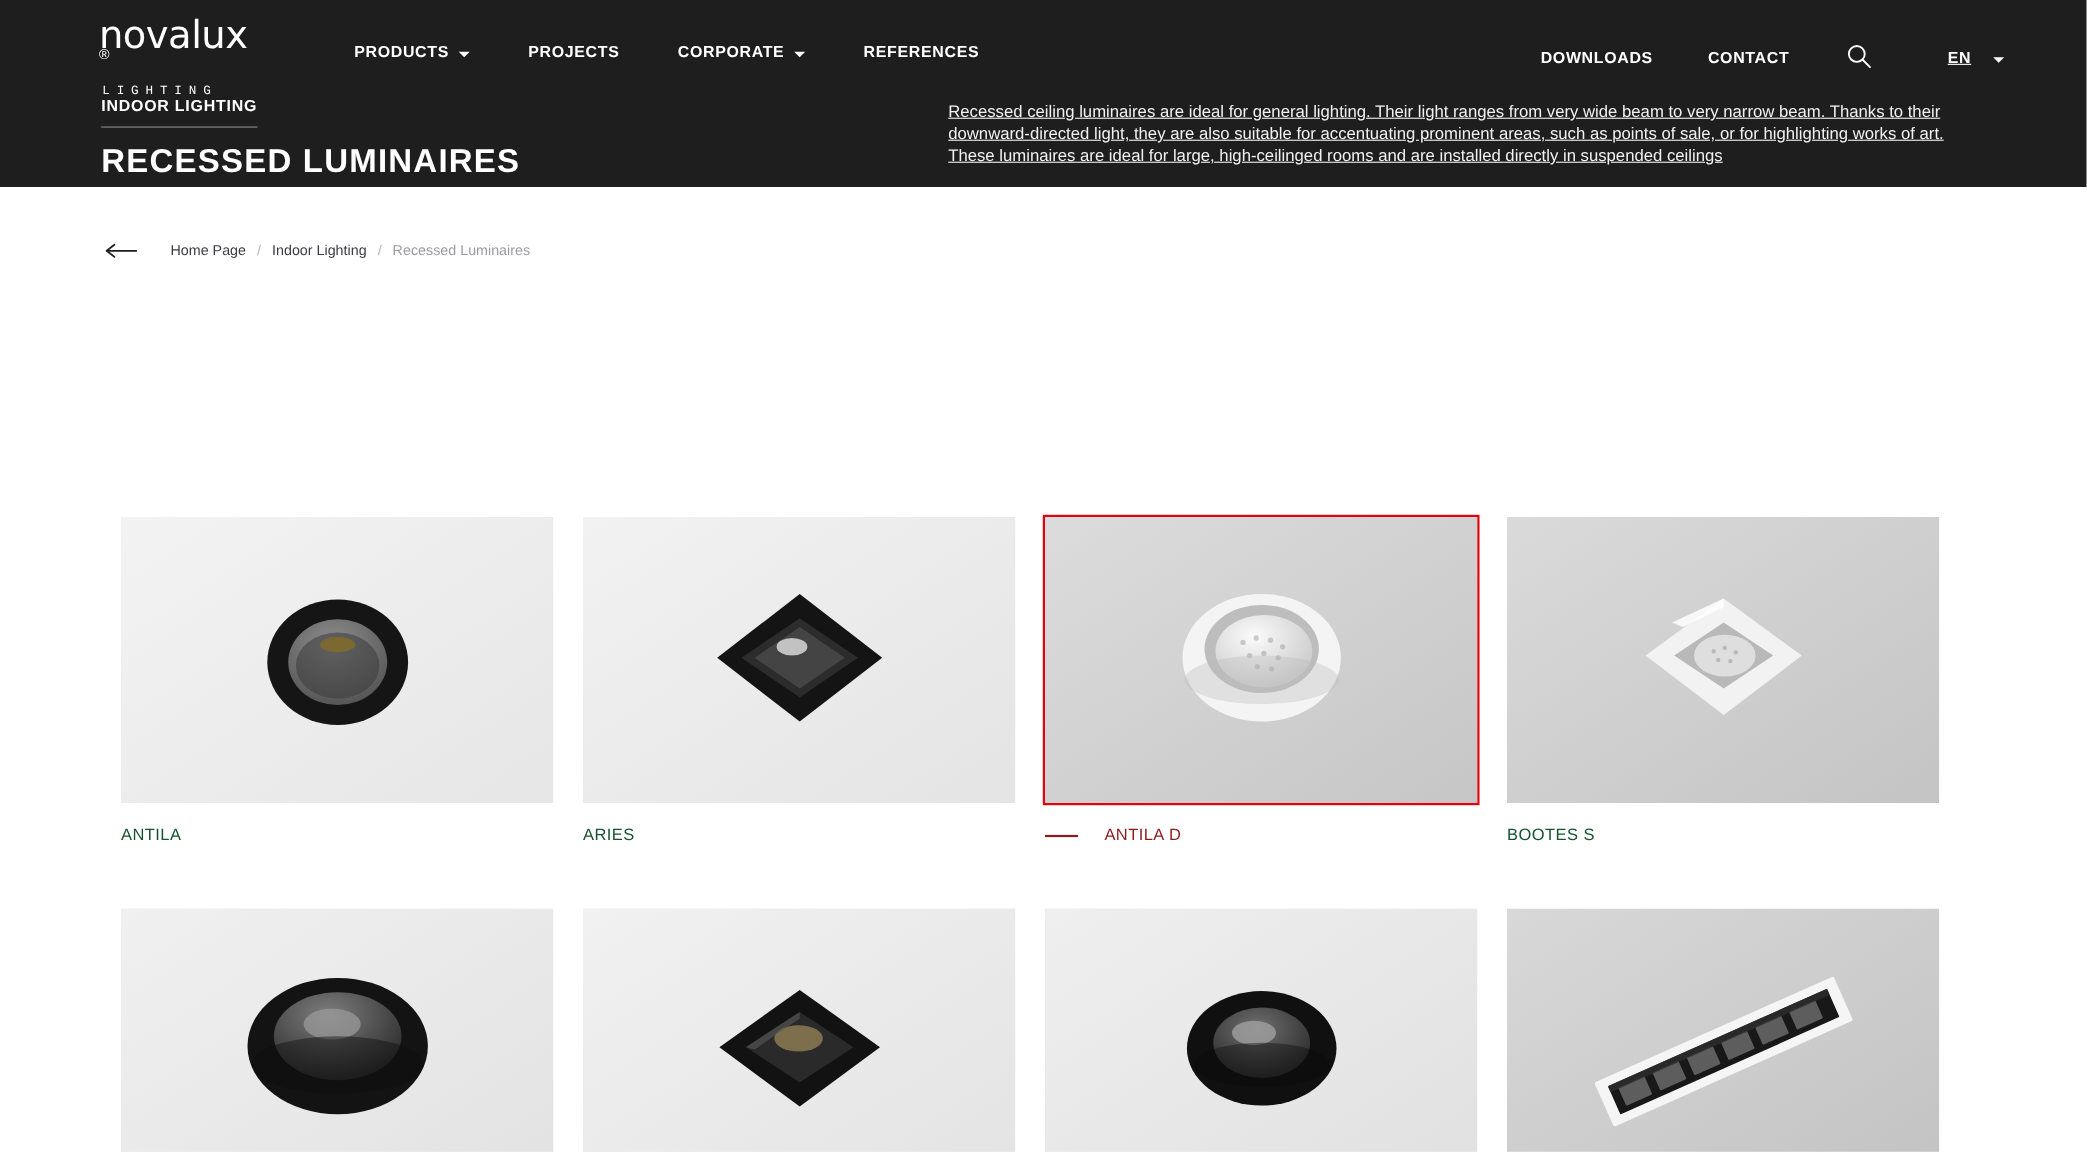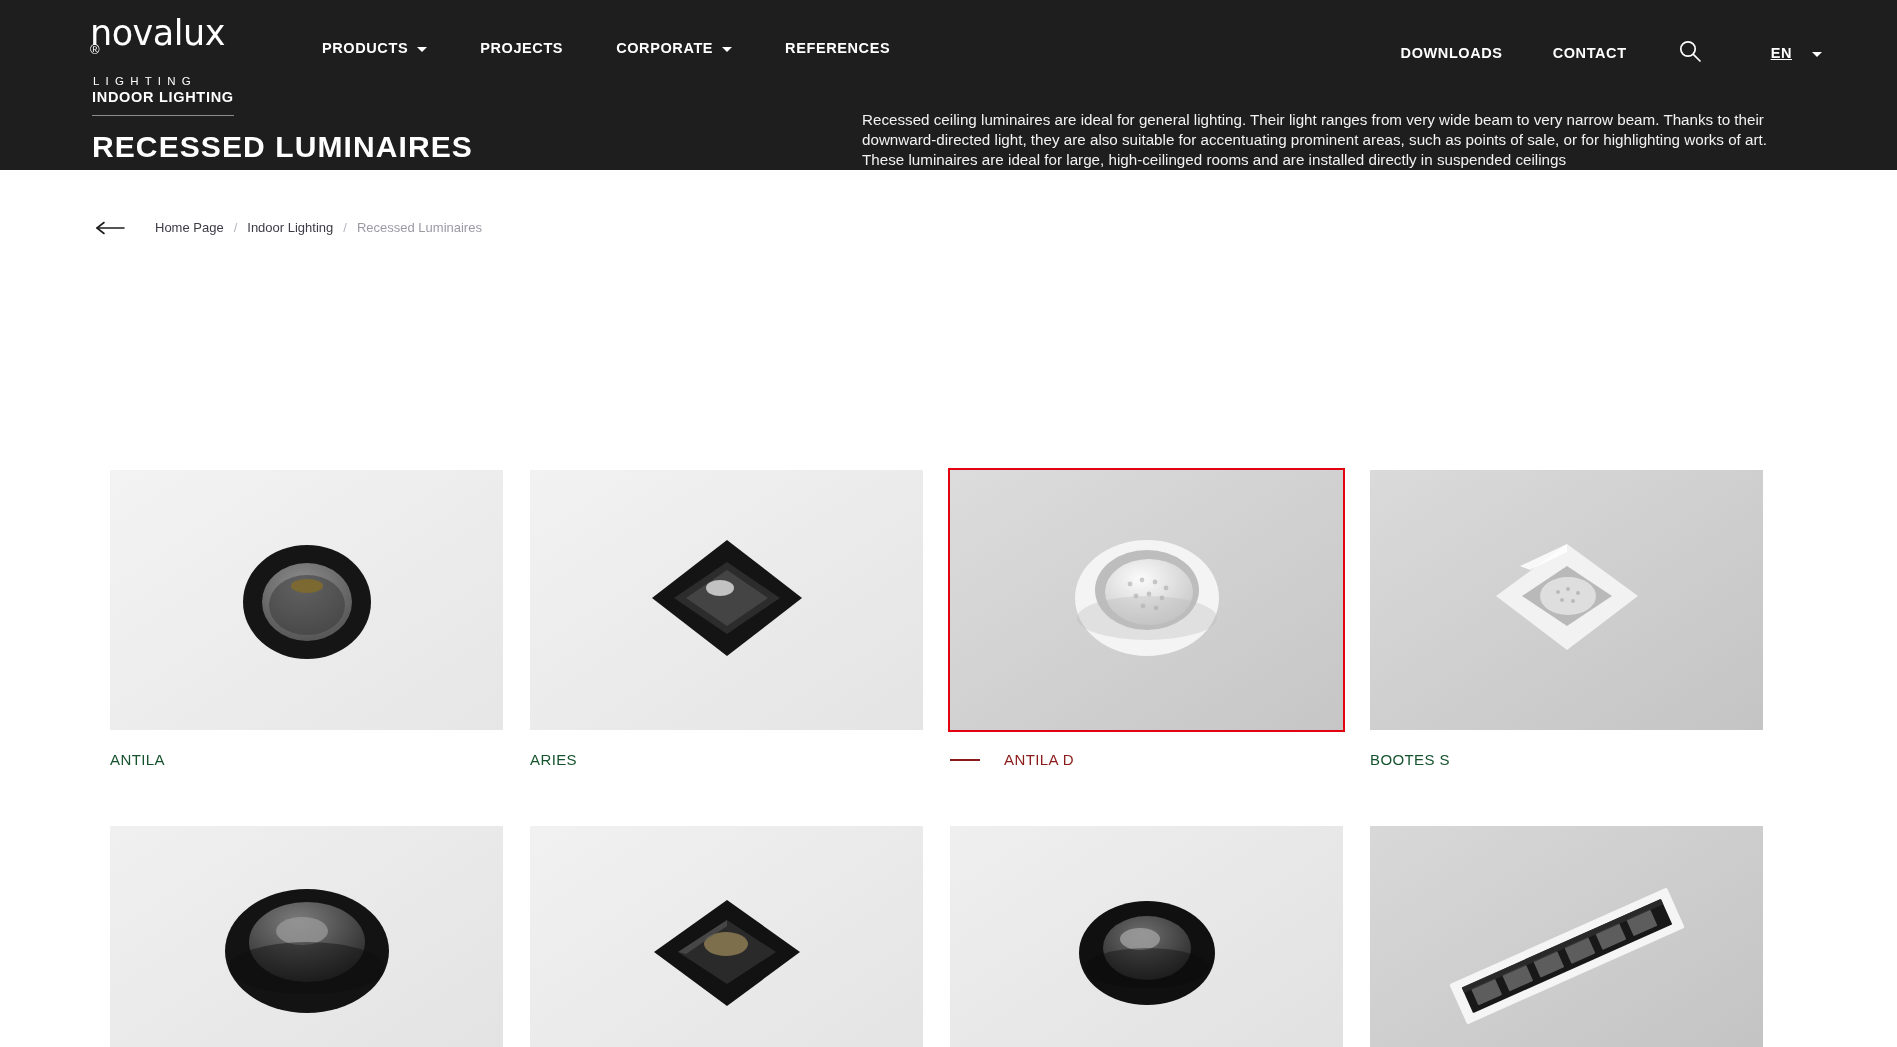--- a/index.html
+++ b/index.html
@@ -51,20 +51,21 @@
     left: 0px;
   }
   .logo-sub {
     display: block;
     font-size: 11.5px;
     letter-spacing: 6.2px;
     margin-top: 1px;
     margin-left: 3px;
     font-weight: 400;
     color: #ffffff;
+    font-family: Liberation Mono, monospace;
   }
 
   .nav-main {
     position: absolute;
     left: 322px;
     top: 40px;
     display: flex;
     align-items: center;
     gap: 0;
   }
@@ -139,26 +140,27 @@
   .hero-title {
     color: #ffffff;
     font-size: 30px;
     font-weight: 700;
     letter-spacing: 1.1px;
     margin-top: 14px;
   }
   .hero-right {
     position: absolute;
     left: 862px;
-    top: 22px;
+    top: 4px;
     width: 925px;
     color: #f2f2f2;
     font-size: 15.2px;
     line-height: 20px;
     font-weight: 400;
+    text-decoration: underline;
   }
 
   
   .main {
     position: relative;
     background: #fff;
     height: 866px;
   }
 
   .breadcrumb {

